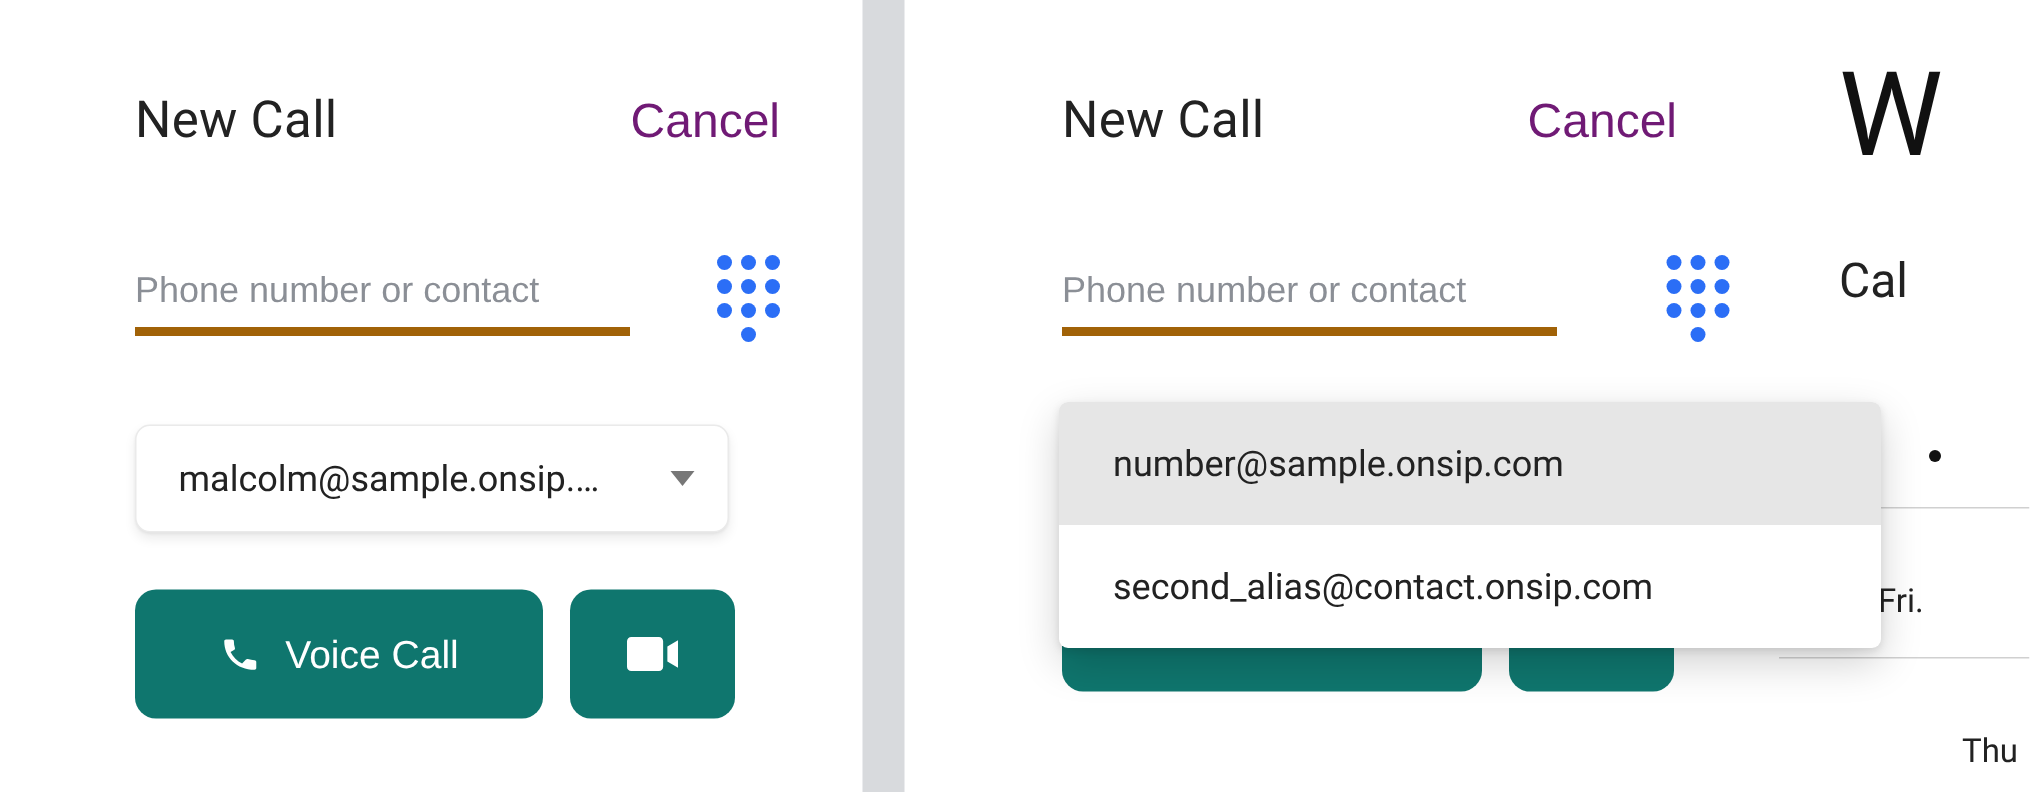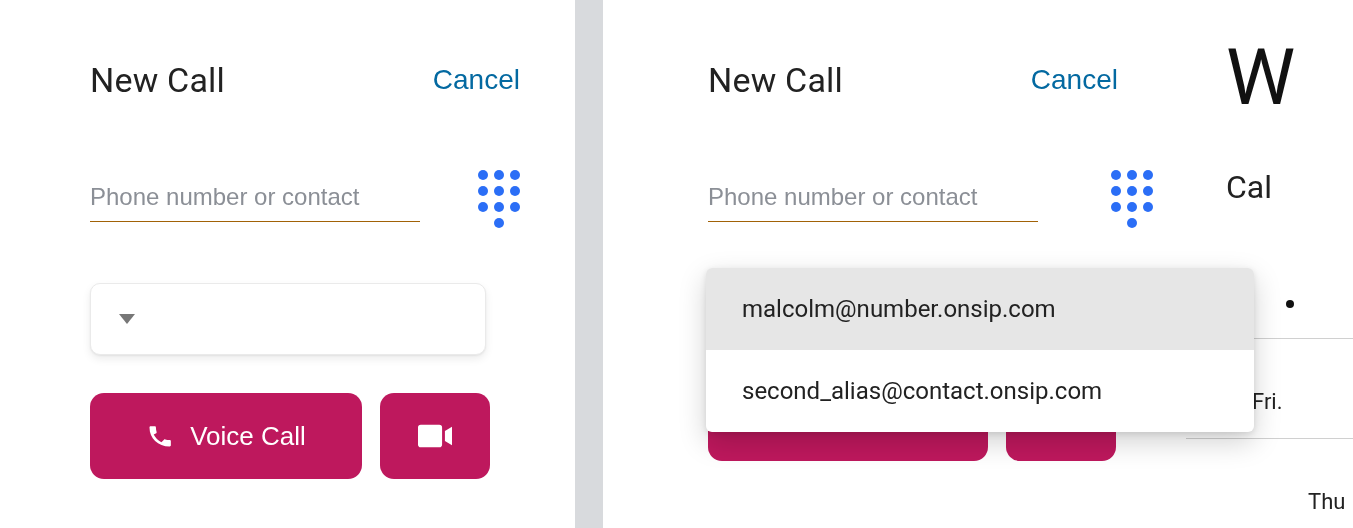--- a/index.html
+++ b/index.html
@@ -4,37 +4,37 @@
 <style>
   * { box-sizing: border-box; margin: 0; padding: 0; }
   html, body { width: 1353px; height: 528px; font-family: -apple-system, BlinkMacSystemFont, "Segoe UI", Roboto, Helvetica, Arial, sans-serif; background: #fff; color: #1f1f1f; }
   .stage { position: relative; width: 1353px; height: 528px; overflow: hidden; }
   .vdiv { position: absolute; top: 0; left: 575px; width: 28px; height: 528px; background: #d8dadd; }
 
   
   .panelA { position: absolute; top: 0; left: 0; width: 575px; height: 528px; padding: 60px 55px 0 90px; }
   .header { display: flex; align-items: center; justify-content: space-between; margin-bottom: 70px; }
   .title { font-size: 34px; font-weight: 400; color: #222; letter-spacing: 0.2px; }
-  .cancel { font-size: 28px; color: #0369a1; background: none; border: none; cursor: pointer; margin-left: 24px; }
+  .cancel { font-size: 32px; color: #701a75; background: none; border: none; cursor: pointer; margin-left: 24px; }
 
   .input-row { display: flex; align-items: center; justify-content: space-between; margin-bottom: 55px; }
   .search-wrap { position: relative; width: 330px; }
-  .search-input { width: 100%; border: none; border-bottom: 1px solid #a16207; font-size: 24px; padding: 6px 0 10px 0; background: transparent; color: #222; }
+  .search-input { width: 100%; border: none; border-bottom: 6px solid #a16207; font-size: 24px; padding: 6px 0 10px 0; background: transparent; color: #222; }
   .search-input::placeholder { color: #8b8f96; }
 
   .dialpad { display: grid; grid-template-columns: repeat(3, 10px); grid-template-rows: repeat(3, 10px) 10px; gap: 6px; justify-items: center; }
   .dialpad span { width: 10px; height: 10px; background: #2b6ef6; border-radius: 50%; }
   .dialpad .r4 { grid-column: 2; }
 
   .drop { width: 396px; height: 72px; background: #fff; border: 1px solid #eaeaea; border-radius: 10px; box-shadow: 0 4px 8px rgba(0,0,0,0.08), 0 1px 2px rgba(0,0,0,0.06); display: flex; align-items: center; justify-content: space-between; padding: 0 22px 0 28px; margin-bottom: 38px; cursor: pointer; }
   .drop-label { font-size: 24px; color: #222; white-space: nowrap; overflow: hidden; text-overflow: ellipsis; max-width: 300px; }
   .caret { width: 0; height: 0; border-left: 8px solid transparent; border-right: 8px solid transparent; border-top: 10px solid #777; }
 
   .btns { display: flex; gap: 18px; }
-  .btn { height: 86px; border: none; border-radius: 14px; background: #be185d; color: #fff; display: flex; align-items: center; justify-content: center; gap: 16px; font-size: 26px; font-weight: 500; cursor: pointer; }
+  .btn { height: 86px; border: none; border-radius: 14px; background: #0f766e; color: #fff; display: flex; align-items: center; justify-content: center; gap: 16px; font-size: 26px; font-weight: 500; cursor: pointer; }
   .btn-voice { width: 272px; }
   .btn-video { width: 110px; }
   .btn svg { fill: #fff; }
 
   
   .panelB { position: absolute; top: 0; left: 603px; width: 750px; height: 528px; padding: 60px 0 0 105px; }
   .headerB { display: flex; align-items: center; justify-content: space-between; width: 410px; margin-bottom: 70px; }
   .input-rowB { display: flex; align-items: center; justify-content: space-between; width: 445px; margin-bottom: 30px; }
   .search-wrapB { width: 330px; }
 
@@ -78,20 +78,21 @@
           <span></span>
           <span></span>
         <span></span>
           <span></span>
           <span></span>
         <span class="r4"></span>
       </div>
     </div>
 
     <div class="drop">
+      <span class="drop-label">malcolm@sample.onsip.…</span>
       <span class="caret"></span>
     </div>
 
     <div class="btns">
       <button class="btn btn-voice">
         <svg width="28" height="28" viewBox="0 0 24 24">
             <path d="M6.6 10.8c1.4 2.8 3.8 5.2 6.6 6.6l2.2-2.2c.3-.3.7-.4 1.1-.3 1.2.4 2.5.6 3.8.6.6 0 1 .4 1 1V20c0 .6-.4 1-1 1C10.1 21 3 13.9 3 4.7c0-.6.4-1 1-1h3.5c.6 0 1 .4 1 1 0 1.3.2 2.6.6 3.8.1.4 0 .8-.3 1.1L6.6 10.8z"></path>
           </svg>
         <span>Voice Call</span>
       </button>
@@ -135,21 +136,21 @@
         <span>Voice Call</span>
       </button>
       <button class="btn btn-videoB">
         <svg width="34" height="24" viewBox="0 0 24 16">
             <path d="M2 0h13a2 2 0 0 1 2 2v12a2 2 0 0 1-2 2H2a2 2 0 0 1-2-2V2a2 2 0 0 1 2-2zm17 4.5 5-3v13l-5-3v-7z"></path>
           </svg>
       </button>
     </div>
 
     <div class="menu">
-      <div class="menu-item sel">malcolm@number.onsip.com</div>
+      <div class="menu-item sel">number@sample.onsip.com</div>
       <div class="menu-item">second_alias@contact.onsip.com</div>
     </div>
   </div>
 
   <div class="bigW">W</div>
   <div class="cal">Cal</div>
 
   <div class="row-line" style="top:338px;"></div>
   <div class="dot" style="left:1286px; top:300px;"></div>
   <div class="fri" style="left:1252px; top:389px;">Fri.</div>

